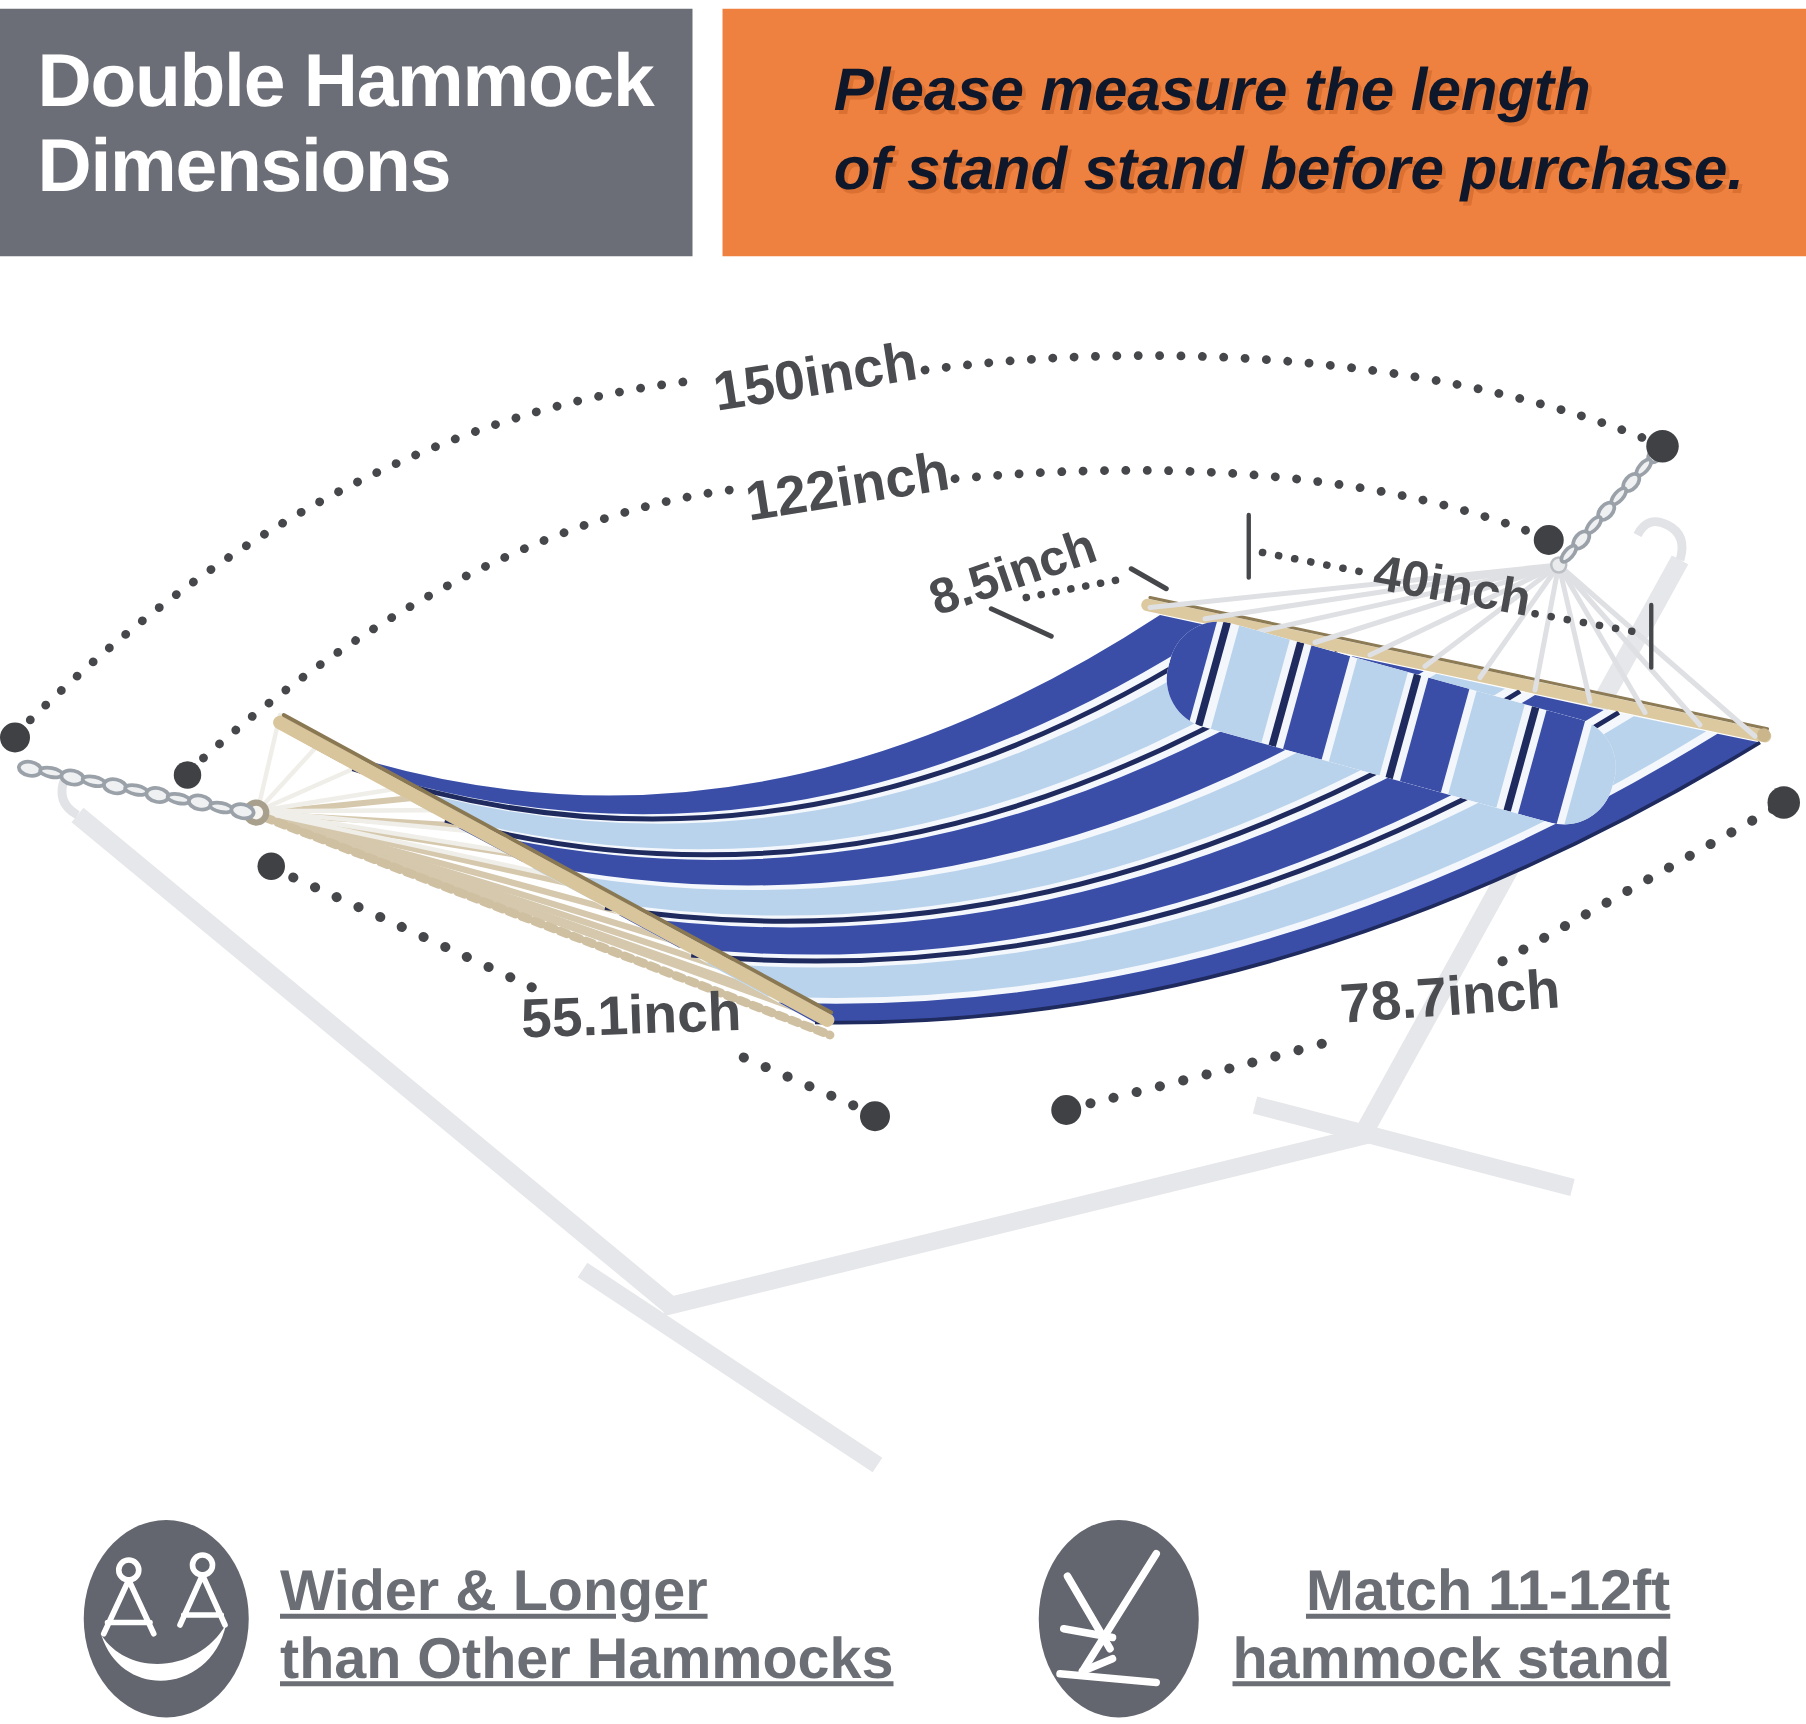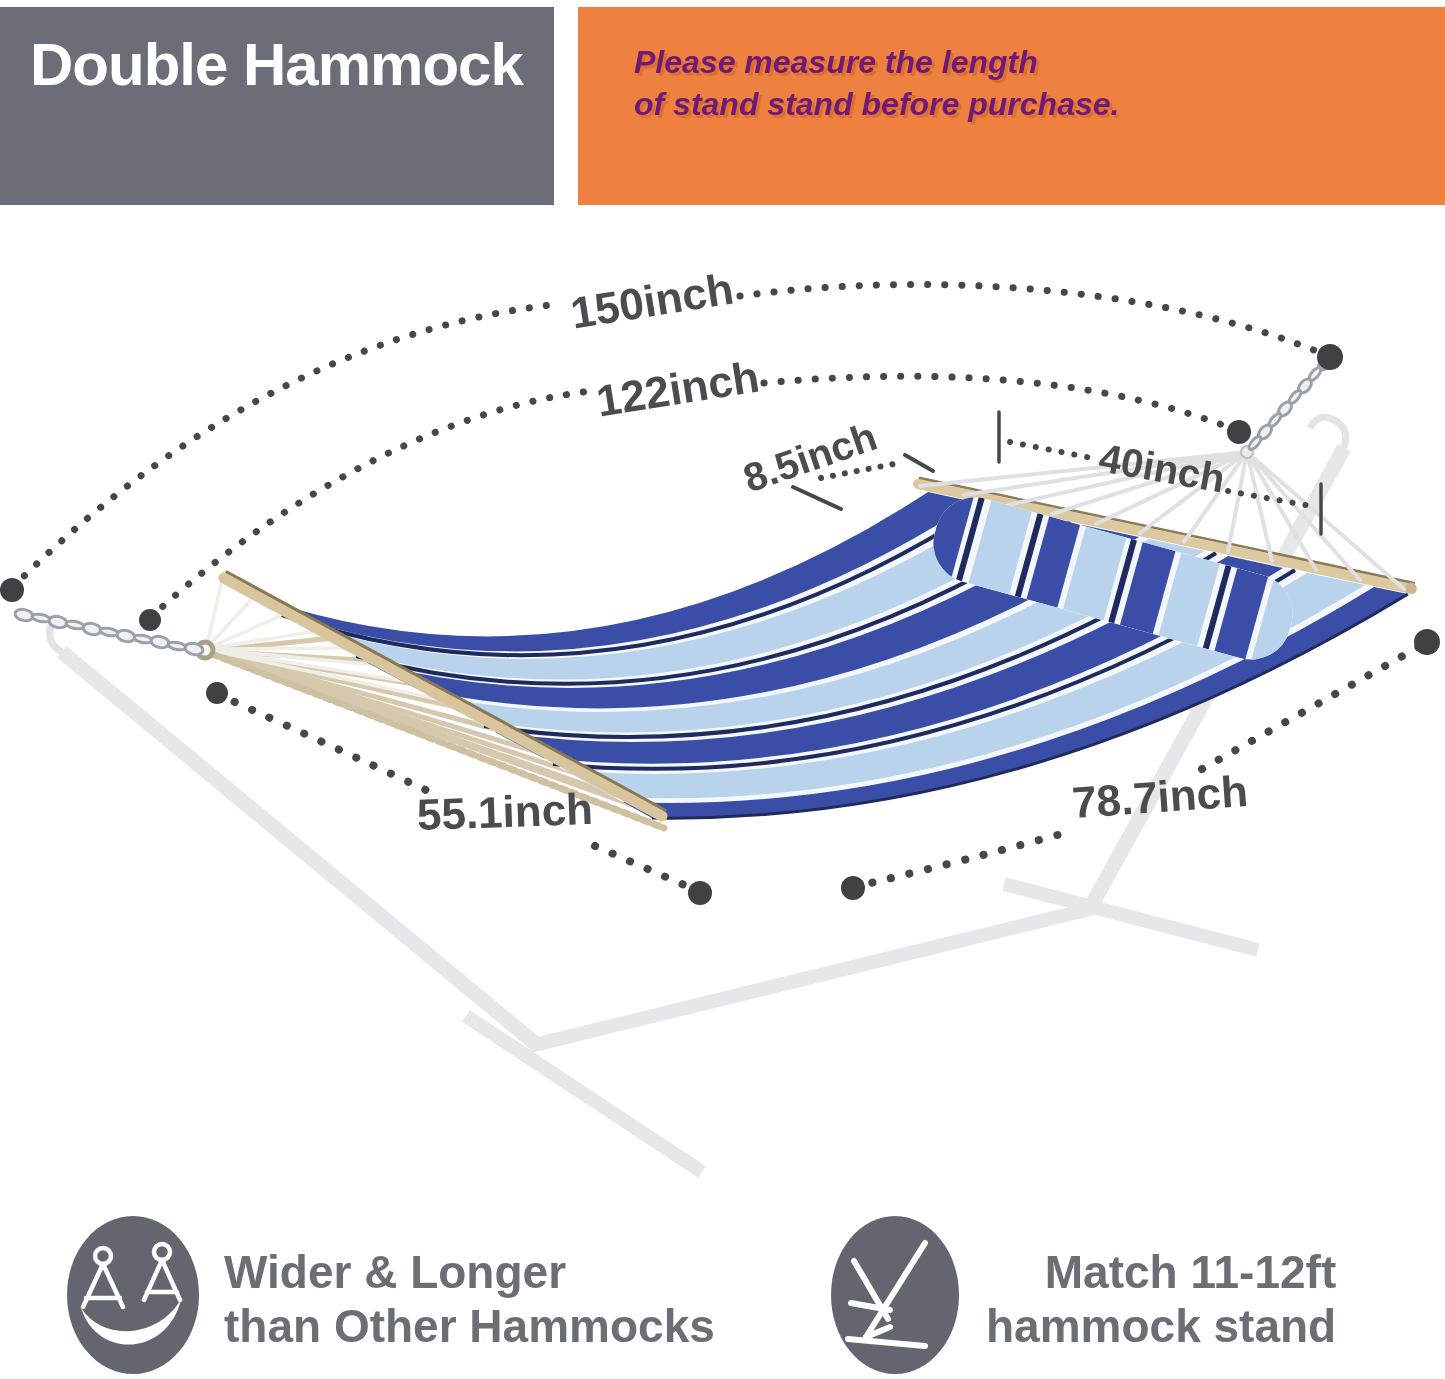--- a/index.html
+++ b/index.html
@@ -2,36 +2,37 @@
 <html><head>
 <meta charset="utf-8">
 <style>
   html,body{margin:0;padding:0;background:#fff;}
   .stage{position:relative;width:1445px;height:1379px;background:#fff;overflow:hidden;
          font-family:"Liberation Sans",sans-serif;}
   .banner{position:absolute;top:7px;height:198px;box-sizing:border-box;}
   .banner-title{left:0;width:554px;background:#6b6e77;padding:24px 0 0 30px;}
   .banner-title div{color:#fff;font-weight:bold;font-size:60px;line-height:1.14;letter-spacing:-1px;}
   .banner-notice{left:578px;right:0;background:#ef8140;padding:34px 0 0 56px;}
-  .banner-notice div{color:#701a75;font-weight:bold;font-style:italic;font-size:32px;line-height:1.32;
-                     text-shadow:3px 3px 0 rgba(185,85,25,0.38);}
+  .banner-notice div{color:#0f172a;font-weight:bold;font-style:italic;font-size:48px;line-height:1.32;
+                     text-shadow:3px 3px 0 rgba(185,85,25,0.38);margin-left:33px;}
   .illustration{position:absolute;left:0;top:0;width:1445px;height:1379px;}
   .feature{position:absolute;top:1215px;display:flex;align-items:center;gap:24px;}
   .feature-1{left:66px;}
   .feature-2{left:828px;text-align:right;}
-  .feature-text{color:#6b6e75;font-weight:bold;font-size:46px;line-height:1.17;margin-top:10px;}
+  .feature-text{color:#6b6e75;font-weight:bold;font-size:46px;line-height:1.17;margin-top:10px;text-decoration:underline;}
   svg text.dim{font-family:"Liberation Sans",sans-serif;font-weight:bold;fill:#4b4c50;}
 </style>
 </head>
 <body>
 
 <div class="stage">
 
   <div class="banner banner-title">
     <div>Double Hammock</div>
+    <div>Dimensions</div>
   </div>
   <div class="banner banner-notice">
     <div>Please measure the length</div>
     <div>of stand stand before purchase.</div>
   </div>
 
   <svg class="illustration" viewBox="0 0 1445 1379" xmlns="http://www.w3.org/2000/svg">
 
     <g stroke="#e6e7ea" fill="none">
       <path d="M62,652 L536,1044" stroke-width="15"></path>

